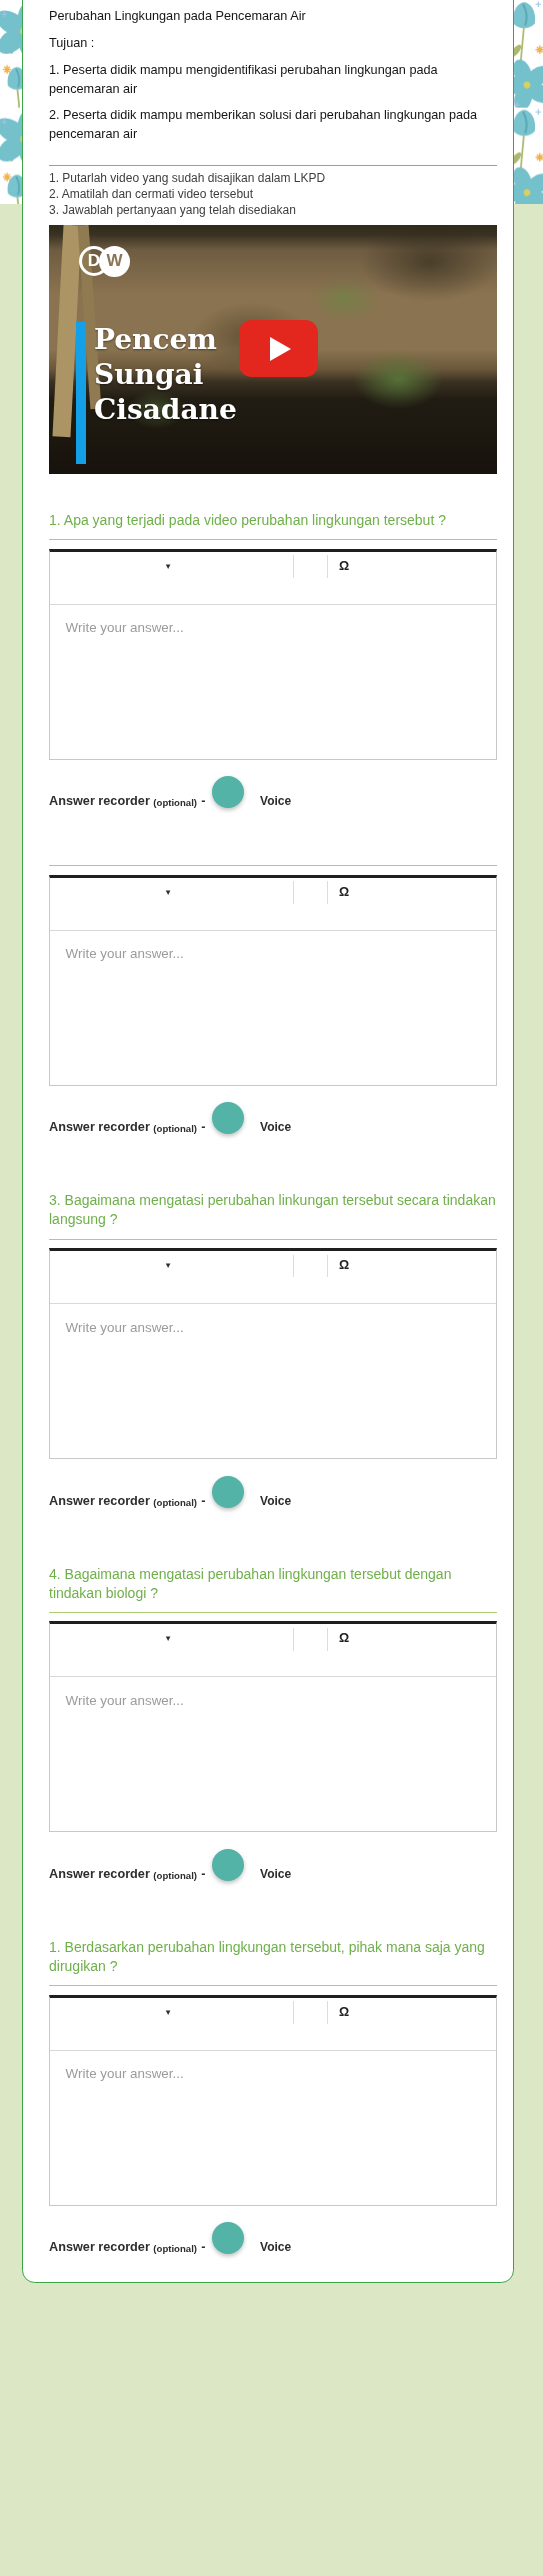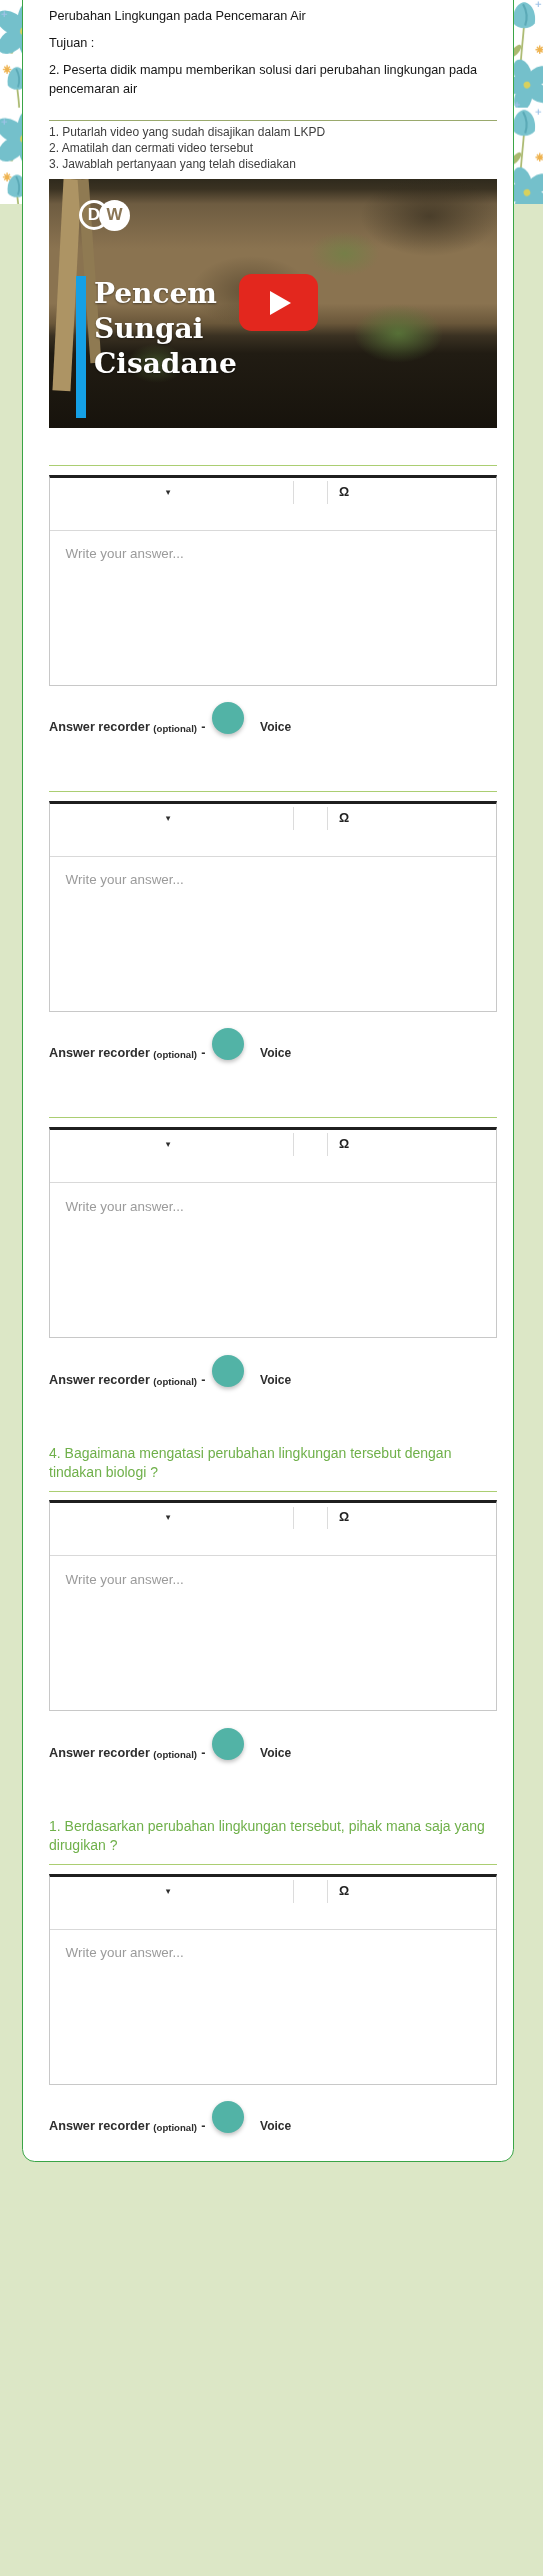--- a/index.html
+++ b/index.html
@@ -144,20 +144,21 @@
 
 <div class="title-banner">
   <h1><span>LKPD Perubahan</span><br><span>Lingkungan 1</span></h1>
 </div>
 
 <main class="card">
 
   <section class="intro">
     <p>Perubahan Lingkungan pada Pencemaran Air</p>
     <p>Tujuan :</p>
+    <p>1. Peserta didik mampu mengidentifikasi perubahan lingkungan pada pencemaran air</p>
     <p>2. Peserta didik mampu memberikan solusi dari perubahan lingkungan pada pencemaran air</p>
   </section>
 
   <hr class="rule">
 
   <section class="instructions">
     <p>1. Putarlah video yang sudah disajikan dalam LKPD</p>
     <p>2. Amatilah dan cermati video tersebut</p>
     <p>3. Jawablah pertanyaan yang telah disediakan</p>
   </section>
@@ -179,20 +180,21 @@
       <div>Sungai</div>
       <div>Cisadane</div>
     </div>
     <div class="play-btn">
       <div class="play-tri"></div>
     </div>
   </div>
 
   <div id="questions">
   <section class="qblock first">
+    <h2 class="qtext">1. Apa yang terjadi pada video perubahan lingkungan tersebut ?</h2>
     <div class="qline"></div>
     <div class="editor">
       <div class="toolbar">
         <span class="dd-caret">▼</span>
         <span class="tsep s1"></span>
         <span class="tsep s2"></span>
         <span class="omega">Ω</span>
       </div>
       <div class="tarea">
         <span class="placeholder">Write your answer...</span>
@@ -223,20 +225,21 @@
     <div class="voice-row">
       <span class="arec">Answer recorder</span>
       <span class="aopt">(optional)</span>
       <span class="adash">-</span>
       <span class="voice-btn"></span>
       <span class="voice-label">Voice</span>
     </div>
   </section>
 
   <section class="qblock">
+    <h2 class="qtext">3. Bagaimana mengatasi perubahan linkungan tersebut secara tindakan langsung ?</h2>
     <div class="qline"></div>
     <div class="editor">
       <div class="toolbar">
         <span class="dd-caret">▼</span>
         <span class="tsep s1"></span>
         <span class="tsep s2"></span>
         <span class="omega">Ω</span>
       </div>
       <div class="tarea">
         <span class="placeholder">Write your answer...</span>

